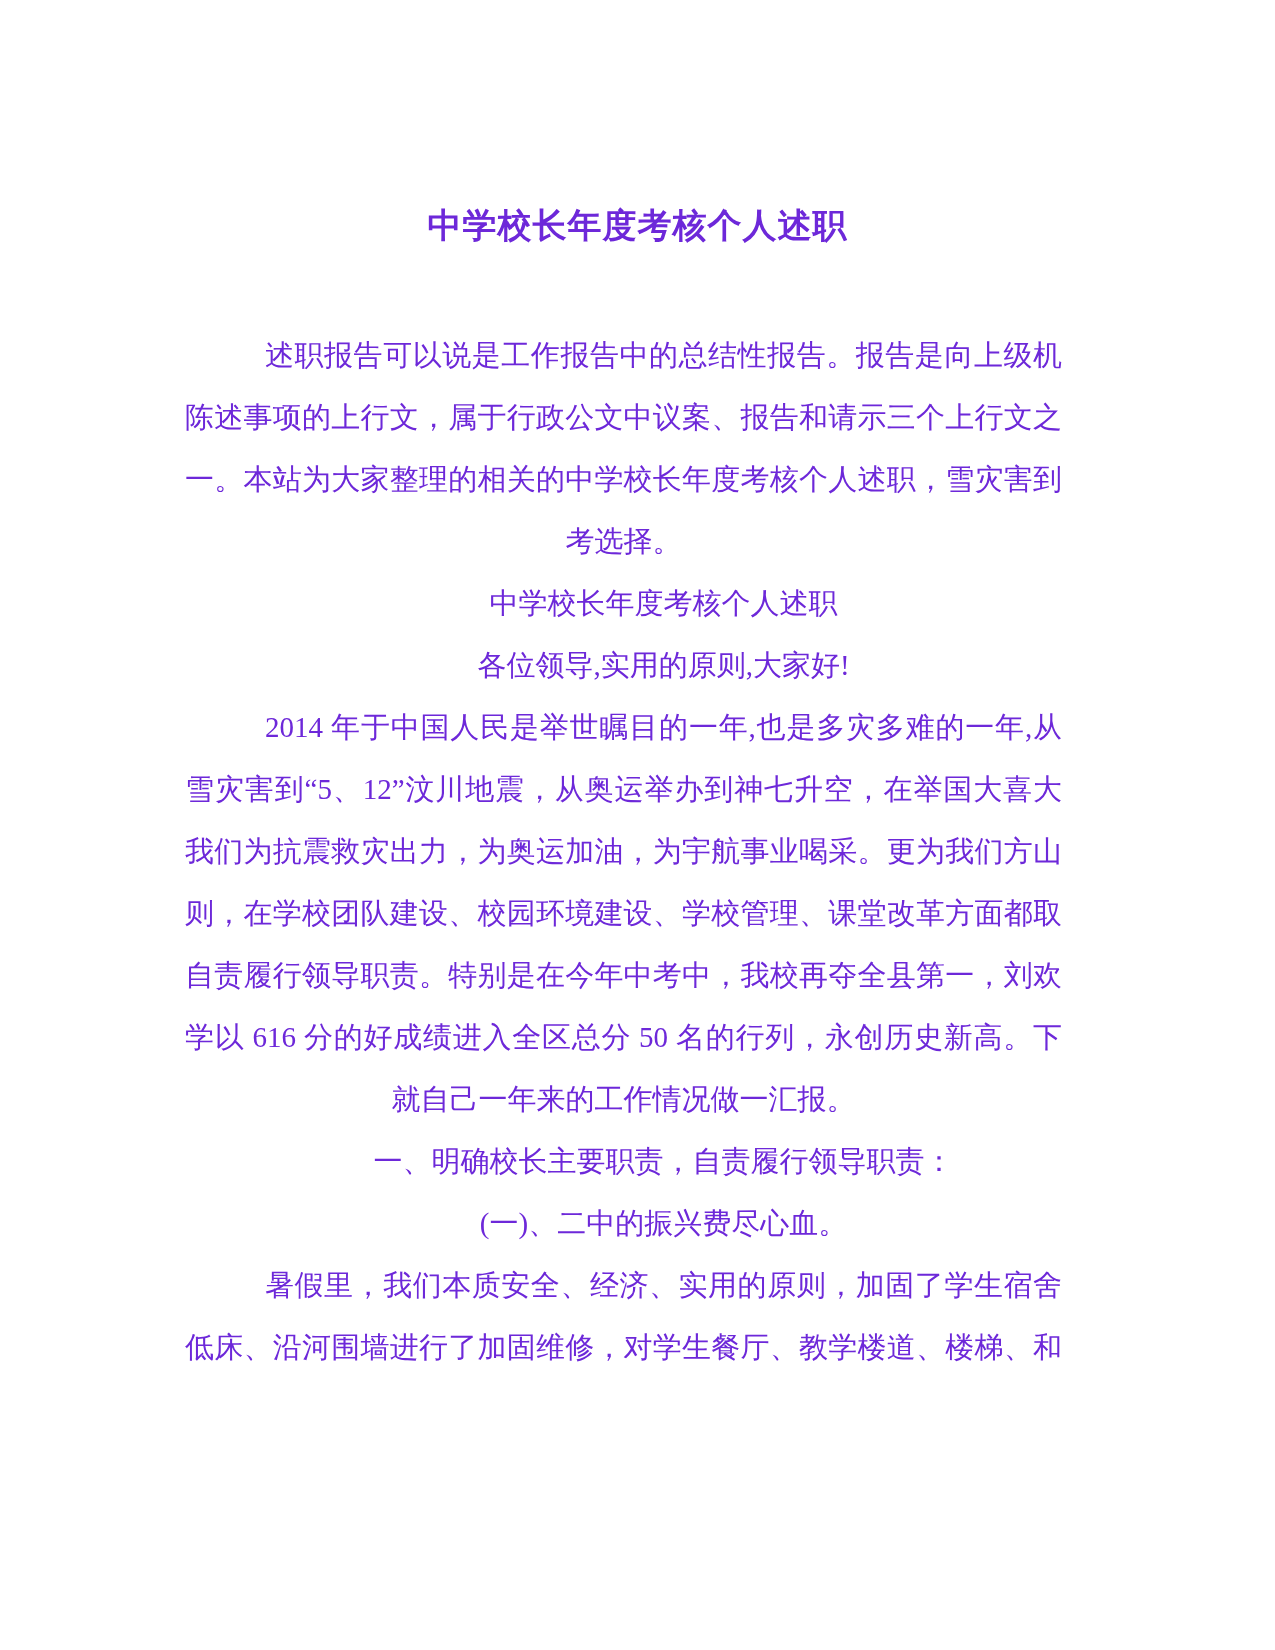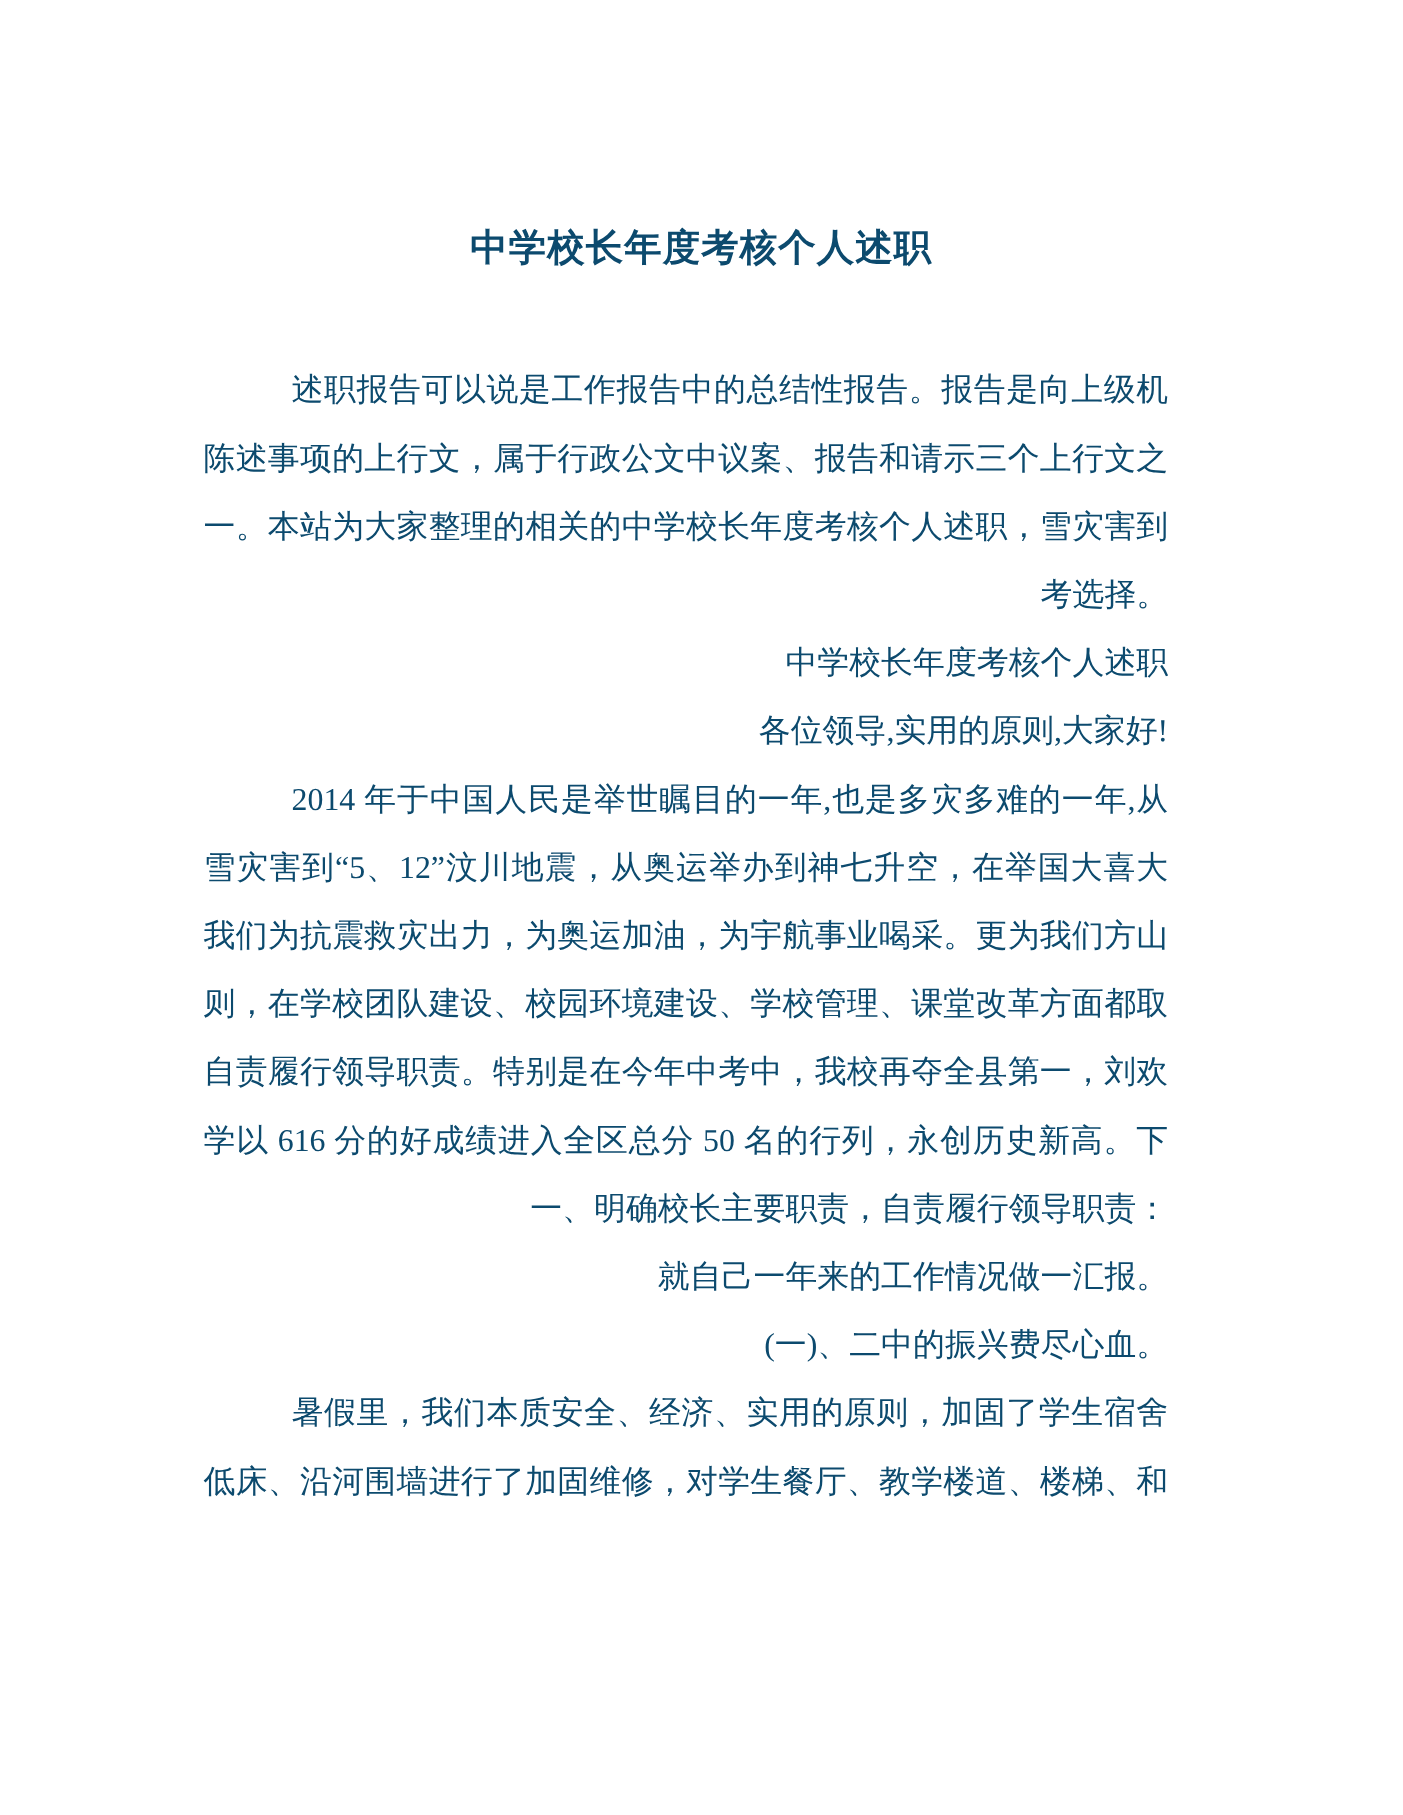--- a/index.html
+++ b/index.html
@@ -5,21 +5,21 @@
   html, body {
     margin: 0;
     padding: 0;
     background: #ffffff;
   }
   .page {
     position: relative;
     width: 1275px;
     height: 1650px;
     background: #ffffff;
-    color: #0c4a6e;
+    color: #6d28d9;
     overflow: hidden;
     font-family: "Liberation Serif", "DejaVu Serif", serif;
   }
   .doc-title {
     position: absolute;
     top: 205px;
     left: 0;
     width: 100%;
     text-align: center;
     font-family: "DejaVu Sans", "Liberation Sans", sans-serif;
@@ -32,21 +32,21 @@
     position: absolute;
     top: 324px;
     left: 185px;
     width: 877px;
     font-size: 29px;
     line-height: 62px;
   }
   .text-line {
     height: 62px;
     overflow: hidden;
-    text-align: right;
+    text-align: center;
     box-sizing: border-box;
   }
   .text-line.indent {
     padding-left: 80px;
   }
   .text-line.justify {
     text-align: justify;
     text-align-last: justify;
   }
 </style>
@@ -61,19 +61,19 @@
       <div class="text-line justify">一。本站为大家整理的相关的中学校长年度考核个人述职，雪灾害到</div>
       <div class="text-line">考选择。</div>
       <div class="text-line indent">中学校长年度考核个人述职</div>
       <div class="text-line indent">各位领导,实用的原则,大家好!</div>
       <div class="text-line indent justify">2014 年于中国人民是举世瞩目的一年,也是多灾多难的一年,从冰</div>
       <div class="text-line justify">雪灾害到“5、12”汶川地震，从奥运举办到神七升空，在举国大喜大悲</div>
       <div class="text-line justify">我们为抗震救灾出力，为奥运加油，为宇航事业喝采。更为我们方山</div>
       <div class="text-line justify">则，在学校团队建设、校园环境建设、学校管理、课堂改革方面都取</div>
       <div class="text-line justify">自责履行领导职责。特别是在今年中考中，我校再夺全县第一，刘欢同</div>
       <div class="text-line justify">学以 616 分的好成绩进入全区总分 50 名的行列，永创历史新高。下面</div>
+      <div class="text-line">就自己一年来的工作情况做一汇报。</div>
       <div class="text-line indent">一、明确校长主要职责，自责履行领导职责：</div>
-      <div class="text-line">就自己一年来的工作情况做一汇报。</div>
       <div class="text-line indent">(一)、二中的振兴费尽心血。</div>
       <div class="text-line indent justify">暑假里，我们本质安全、经济、实用的原则，加固了学生宿舍高</div>
       <div class="text-line justify">低床、沿河围墙进行了加固维修，对学生餐厅、教学楼道、楼梯、和</div>
     </div>
 </div>
 
 </body></html>

